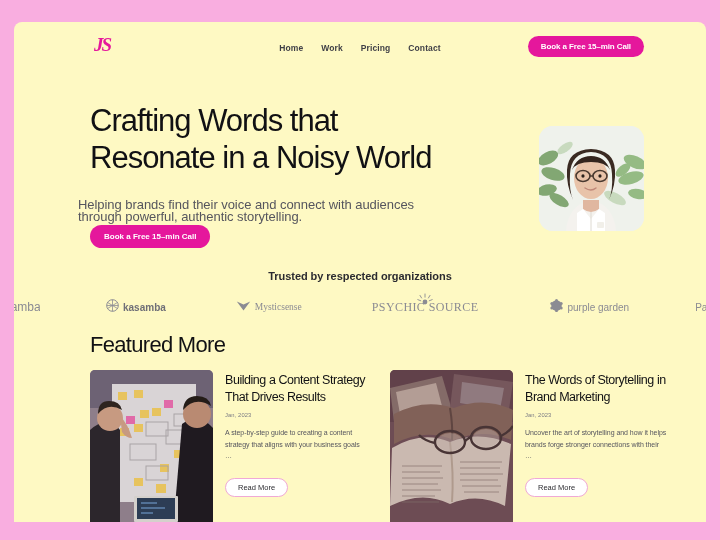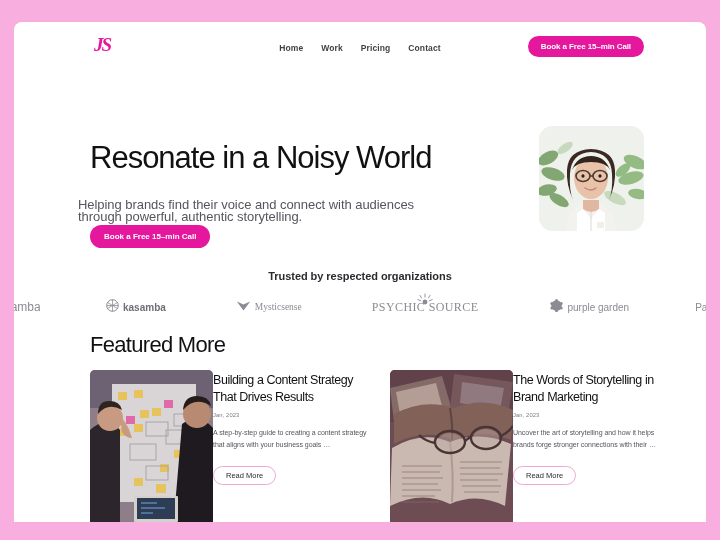--- a/index.html
+++ b/index.html
@@ -7,21 +7,21 @@
   body {
     background:#f9aee0;
     font-family:"Liberation Sans", sans-serif;
     -webkit-font-smoothing:antialiased;
   }
   .page-frame { position:absolute; inset:0; background:#f9aee0; }
   .site {
     position:absolute;
     left:14px; top:22px;
     width:692px; height:500px;
-    background:#ffffff;
+    background:#fef9c3;
     border-radius:8px 8px 0 0;
     overflow:hidden;
   }
 
   
   .navbar {
     position:absolute; left:0; top:0; width:100%; height:52px;
     display:flex; align-items:center;
   }
   .logo-mark {
@@ -100,21 +100,21 @@
 
   
   .featured-title {
     position:absolute; left:76px; top:310px;
     font-size:22px; font-weight:400; color:#111114; letter-spacing:-.7px;
   }
   .cards {
     position:absolute; left:76px; top:348px;
     display:flex; gap:23px;
   }
-  .card { display:flex; width:277px; }
+  .card { display:flex; gap:12px; width:277px; }
   .card-thumb {
     width:123px; height:160px; flex:none;
     border-radius:5px; overflow:hidden; background:#cfc4c8;
   }
   .card-thumb svg { display:block; width:100%; height:100%; }
   .card-body { flex:1; min-width:0; padding-top:2px; }
   .card-title {
     font-size:12.5px; line-height:17px; font-weight:400;
     color:#111114; letter-spacing:-.45px;
   }
@@ -149,21 +149,21 @@
       <a class="nav-link">Work</a>
       <a class="nav-link">Pricing</a>
       <a class="nav-link">Contact</a>
     </nav>
 
     <button class="nav-cta">Book a Free 15–min Call</button>
   </div>
 
   <div class="hero">
     <h1 class="hero-title">
-      <br>
+      <span>Crafting Words that</span><br>
       <span>Resonate in a Noisy World</span>
     </h1>
 
     <p class="hero-sub">Helping brands find their voice and connect with audiences through powerful, authentic storytelling.</p>
 
     <button class="hero-cta">Book a Free 15–min Call</button>
 
     <div class="hero-portrait">
       <svg viewBox="0 0 105 105" preserveAspectRatio="xMidYMid slice">
         <rect width="105" height="105" fill="#eff2ec"></rect>

